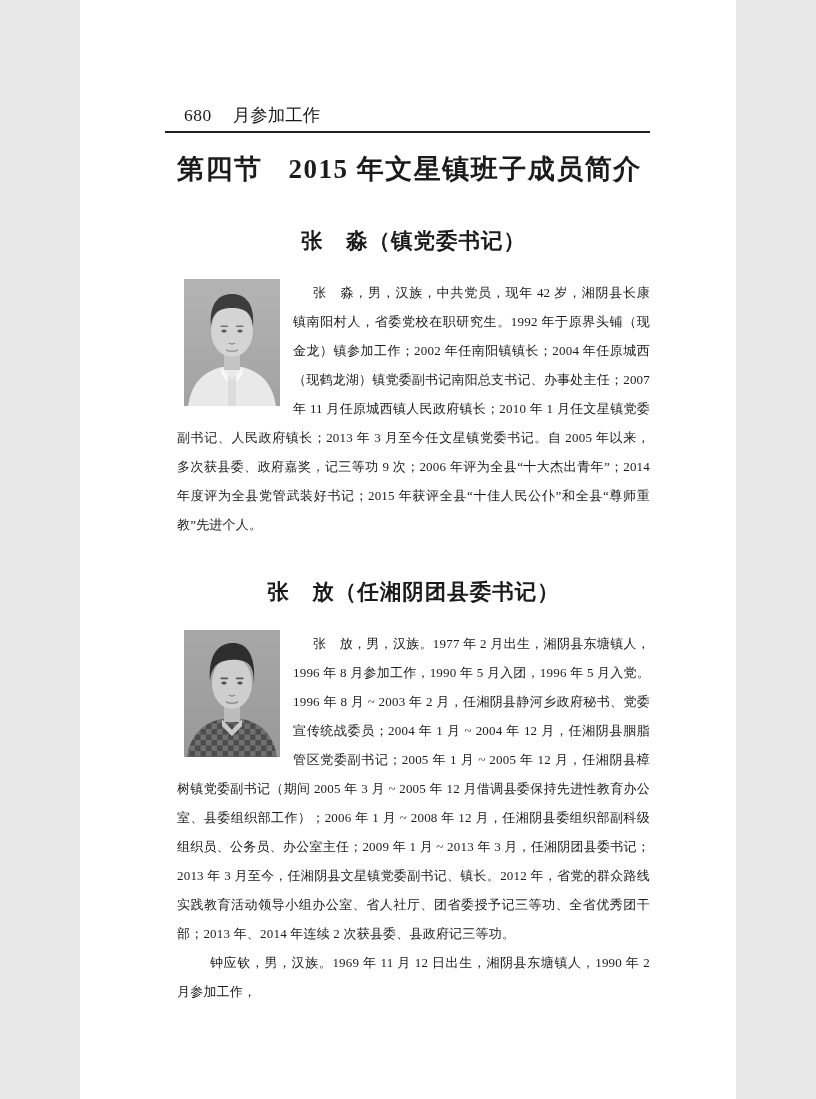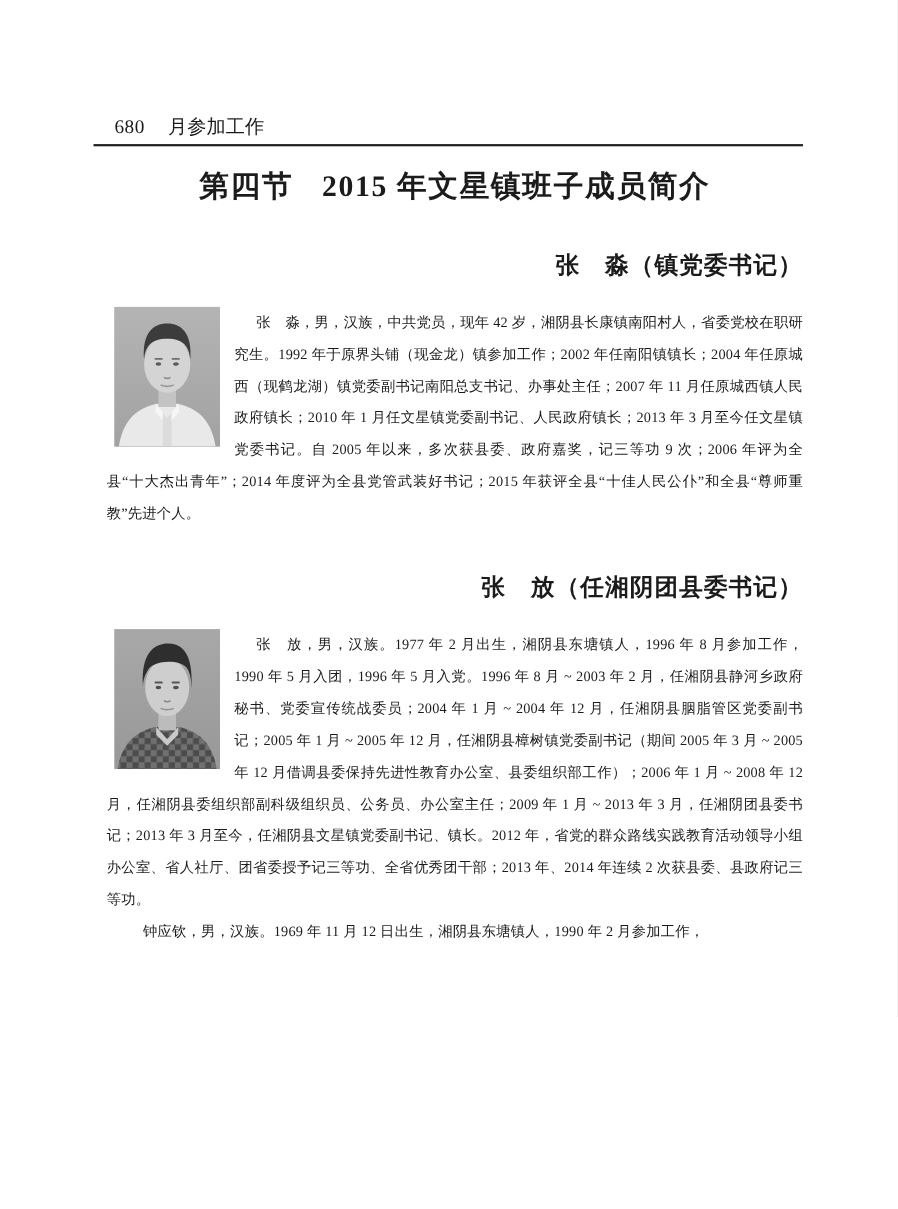--- a/index.html
+++ b/index.html
@@ -1,44 +1,44 @@
 <!DOCTYPE html>
 <html><head>
 <meta charset="utf-8">
 <style>
   * { margin: 0; padding: 0; box-sizing: border-box; }
   html, body { background: #e8e8e8; }
   .page {
-    width: 816px; height: 1099px;
+    width: 656px; height: 1099px;
     margin: 0 auto;
     background: #ffffff;
     color: #1b1b1b;
     font-family: "Liberation Serif", "DejaVu Serif", serif;
     overflow: hidden;
     padding: 104px 86px 0 97px;
   }
   .running-head {
     display: flex; align-items: baseline; gap: 21px;
     font-size: 17.5px; line-height: 22px;
     margin-left: -12px;
     padding: 0 0 5px 19px;
     border-bottom: 2px solid #1f1f1f;
   }
   .running-head .pagenum { letter-spacing: 0.5px; }
   .chapter-title {
     margin-top: 18px;
-    display: flex; justify-content: center; align-items: baseline;
+    display: flex; justify-content: flex-start; align-items: baseline;
     column-gap: 26px;
     font-size: 27px; font-weight: bold; line-height: 37px;
     letter-spacing: 1.5px;
     white-space: nowrap;
   }
   .member-heading {
     margin: 38px 0 22px 0;
-    text-align: right;
+    text-align: center;
     font-size: 21.5px; font-weight: bold; line-height: 30px;
     letter-spacing: 1px;
   }
   .bio {
     font-size: 13px; line-height: 29px;
     text-align: justify;
     letter-spacing: 0.2px;
   }
   .bio.indent-2 { text-indent: 33px; }
   .bio.indent-float { text-indent: 20px; }

